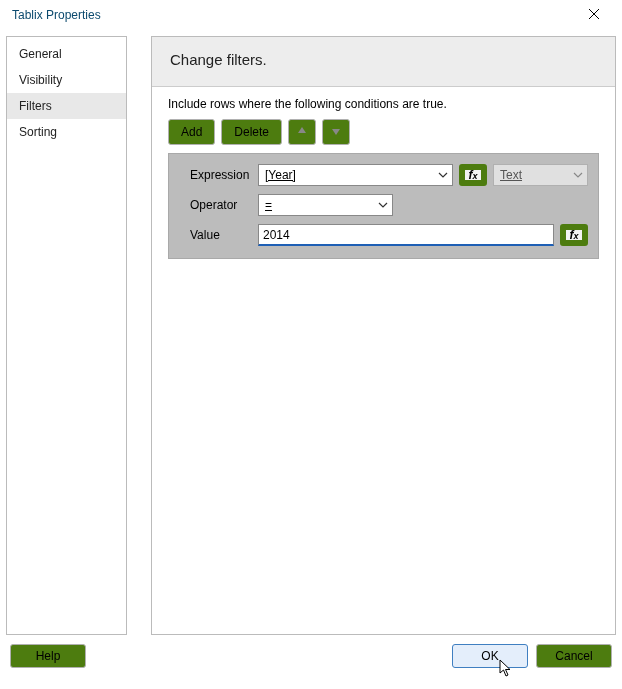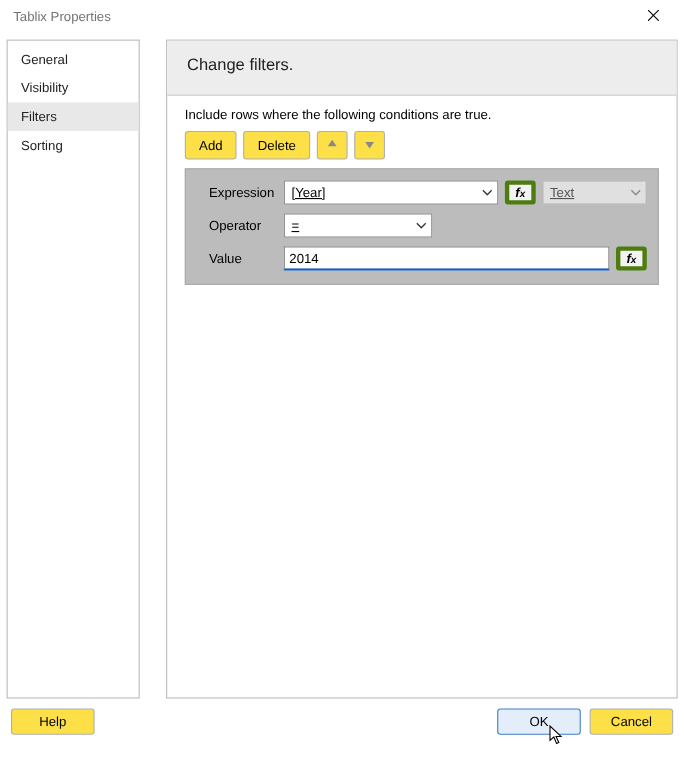--- a/index.html
+++ b/index.html
@@ -1,53 +1,53 @@
 <!DOCTYPE html>
 <html><head>
   <meta charset="utf-8">
   <style>
     * { box-sizing: border-box; margin: 0; padding: 0; font-family: "Segoe UI", Tahoma, sans-serif; font-size: 12px; }
     body { width: 622px; height: 689px; background: #fff; overflow: hidden; }
 
     .titlebar { height: 30px; display: flex; align-items: center; justify-content: space-between; padding: 0 8px 0 12px; }
-    .titlebar-text { font-size: 12px; color: #737373; }
+    .titlebar-text { font-size: 12px; color: #0c4a6e; }
     .close-btn { width: 40px; height: 28px; display: flex; align-items: center; justify-content: center; cursor: pointer; }
     .close-btn svg { width: 10px; height: 10px; }
 
     .main-area { display: flex; padding: 6px 6px 0 6px; height: 605px; gap: 24px; }
 
     .sidebar { width: 121px; border: 1px solid #bbb; background: #fff; padding: 4px 0; }
     .sidebar-item { padding: 6px 12px; cursor: pointer; color: #222; font-size: 12px; }
     .sidebar-item.selected { background: #e8e8e8; }
 
     .content { flex: 1; border: 1px solid #bbb; background: #fff; display: flex; flex-direction: column; }
     .content-header { background: #ededed; border-bottom: 1px solid #ccc; padding: 14px 18px 18px 18px; }
     .content-title { font-size: 15px; color: #222; }
 
     .content-body { padding: 10px 16px; display: flex; flex-direction: column; }
     .instruction { font-size: 12px; color: #000; margin-bottom: 8px; }
 
     .btn-row { display: flex; gap: 6px; margin-bottom: 8px; }
-    .btn { border: 1px solid #b0b0b0; background: #fde047; border-radius: 3px; padding: 4px 12px; font-size: 12px; cursor: pointer; min-height: 24px; display: flex; align-items: center; justify-content: center; }
+    .btn { border: 1px solid #b0b0b0; background: #4d7c0f; border-radius: 3px; padding: 4px 12px; font-size: 12px; cursor: pointer; min-height: 24px; display: flex; align-items: center; justify-content: center; }
     .btn.icon-only { padding: 0; width: 28px; height: 26px; }
     .btn.icon-only svg { width: 10px; height: 10px; fill: #888; }
 
     .filter-panel { background: #bcbcbc; border: 1px solid #a9a9a9; padding: 10px 10px 12px 10px; }
     .row { display: flex; align-items: center; margin-bottom: 8px; gap: 6px; margin-left: 11px; }
     .row:last-child { margin-bottom: 0; }
     .lbl { width: 62px; font-size: 12px; color: #000; }
 
     .dd { position: relative; background: #fff; border: 1px solid #888; height: 22px; display: flex; align-items: center; padding: 0 20px 0 6px; font-size: 12px; cursor: pointer; text-decoration: underline; }
     .dd-chevron { position: absolute; right: 4px; top: 50%; transform: translateY(-50%); }
     .dd-chevron svg { width: 10px; height: 6px; display: block; }
     .dd-expr { width: 195px; }
     .dd-op { width: 135px; }
     .dd-type { flex: 1; background: #e0e0e0; border-color: #b0b0b0; color: #555; cursor: default; }
 
-    .fx-btn { width: 28px; height: 22px; border: 4px solid #4d7c0f; border-radius: 3px; background: #f3f3f3; display: flex; align-items: center; justify-content: center; font-style: italic; font-weight: bold; font-size: 11px; cursor: pointer; font-family: Georgia, serif; }
+    .fx-btn { width: 28px; height: 22px; border: 6px solid #4d7c0f; border-radius: 3px; background: #f3f3f3; display: flex; align-items: center; justify-content: center; font-style: italic; font-weight: bold; font-size: 11px; cursor: pointer; font-family: Georgia, serif; }
     .fx-btn .sub { font-size: 9px; font-style: italic; }
 
     .value-input { flex: 1; height: 22px; background: #fff; border: 1px solid #888; border-bottom: 2px solid #1e5fb5; padding: 0 4px; font-size: 12px; outline: none; }
 
     .footer { height: 42px; display: flex; align-items: center; justify-content: space-between; padding: 0 10px; }
     .footer-right { display: flex; gap: 8px; }
     .footer .btn { min-width: 76px; justify-content: center; }
     .btn-ok { border-color: #3f7fc1; background: #e4eefb; position: relative; }
     .cursor { position: absolute; left: 46px; top: 14px; pointer-events: none; }
     .cursor svg { width: 14px; height: 18px; }

